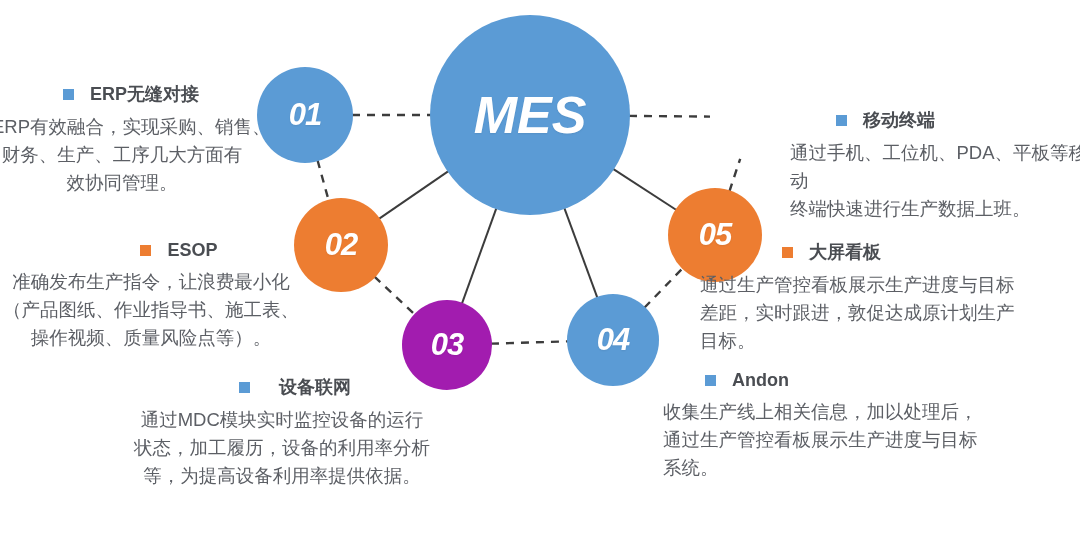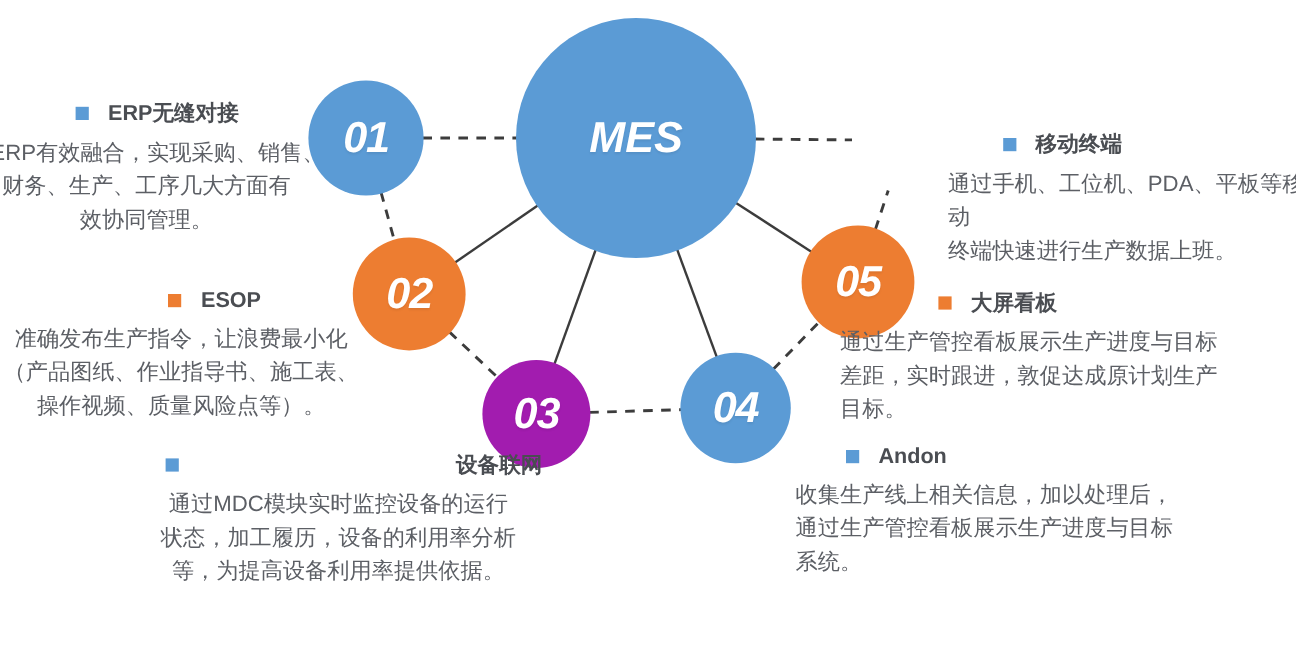--- a/index.html
+++ b/index.html
@@ -30,25 +30,25 @@
     display: flex;
     align-items: center;
     justify-content: center;
     color: #ffffff;
     font-weight: bold;
     font-style: italic;
     letter-spacing: -1px;
     text-shadow: 0 1px 2px rgba(0,0,0,0.07);
   }
   .node.center {
-    font-size: 36px;
+    font-size: 52px;
     letter-spacing: 0px;
   }
   .node.num {
-    font-size: 36px;
+    font-size: 31px;
     font-style: italic;
   }
   .block {
     position: absolute;
     color: #5a5d63;
   }
   .block .head {
     display: flex;
     align-items: center;
     font-size: 18px;
@@ -71,21 +71,21 @@
     line-height: 1.52;
     color: #5c5f65;
     white-space: pre-line;
   }
   
   #blk-erp { left: -28px; top: 82px; width: 300px; text-align: center; }
   #blk-erp .head { justify-content: center; padding-left: 18px; }
   #blk-esop { left: -14px; top: 240px; width: 330px; text-align: center; }
   #blk-esop .head { justify-content: center; padding-left: 56px; }
   #blk-equip { left: 112px; top: 375px; width: 340px; text-align: center; }
-  #blk-equip .head { justify-content: space-between; padding-left: 26px; gap: 13px; }
+  #blk-equip .head { justify-content: center; padding-left: 26px; gap: 13px; }
   #blk-mobile { left: 790px; top: 108px; width: 300px; text-align: left; }
   #blk-mobile .head { padding-left: 46px; }
   #blk-board { left: 700px; top: 240px; width: 360px; text-align: left; }
   #blk-board .head { padding-left: 82px; }
   #blk-andon { left: 624px; top: 370px; width: 370px; text-align: left; margin-left: 39px; }
   #blk-andon .head { padding-left: 42px; }
 </style>
 </head>
 <body>
 

